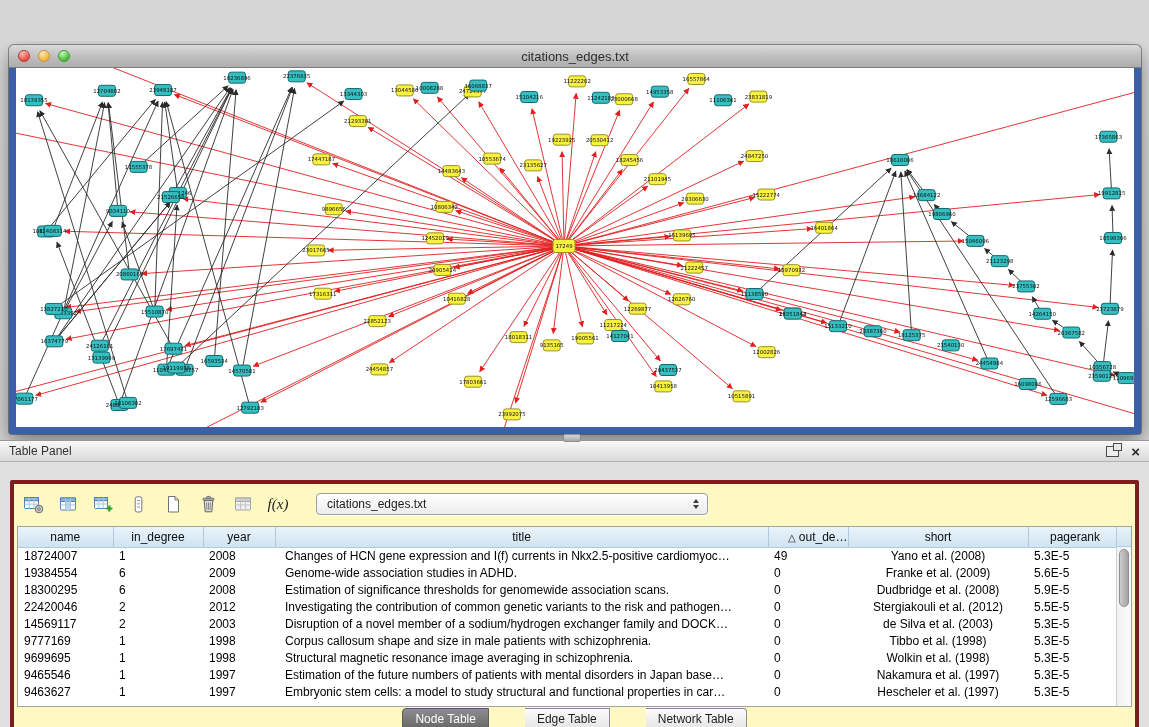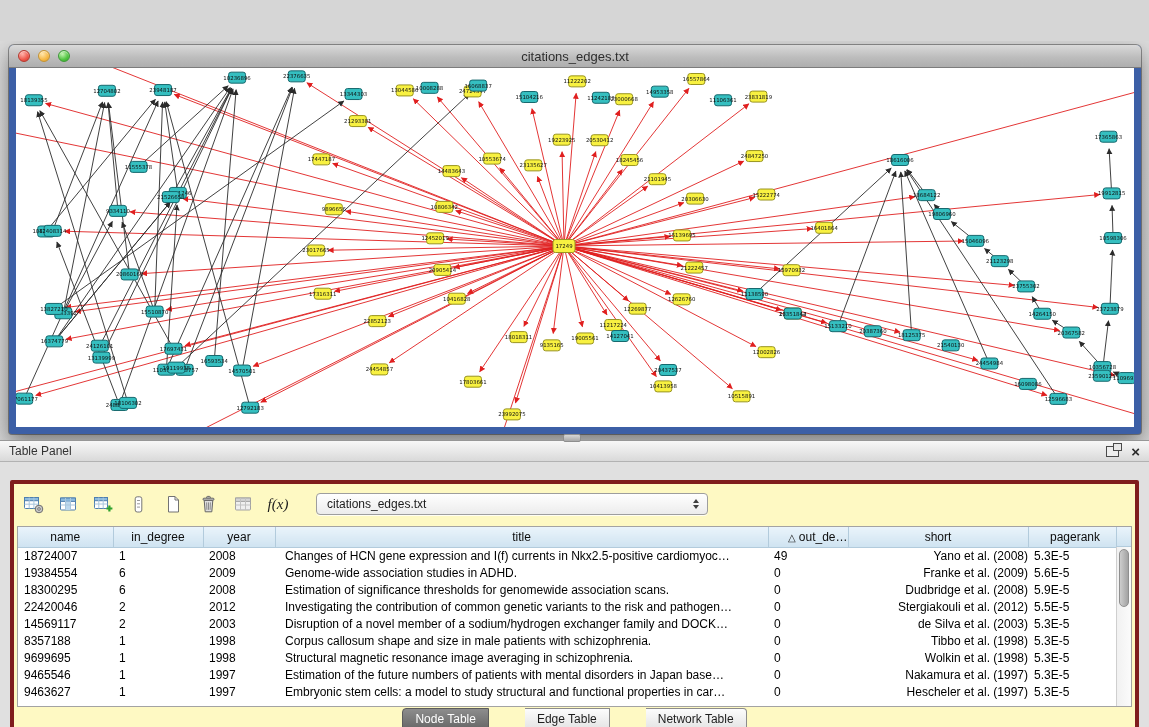--- a/index.html
+++ b/index.html
@@ -49,21 +49,21 @@
   .arrow-down{border-top:4px solid #3f3f3f;}
 
   .table-wrap{position:absolute;left:3px;right:3px;top:42px;bottom:28px;background:#fff;border:1px solid #a3a3a3;overflow:hidden;}
   table.data{border-collapse:collapse;table-layout:fixed;width:1104px;font-size:12px;}
   table.data th{height:20px;font-weight:normal;background:linear-gradient(#eaf4fb,#cfe3f1);
     border:1px solid #b2cbdc;border-top:none;font-size:12px;color:#0d0d0d;overflow:hidden;white-space:nowrap;text-align:center;}
   table.data th:first-child{border-left:none;}
   table.data th.left{text-align:right;padding-left:5px;}
   table.data td{height:17px;padding:0 2px 0 6px;overflow:hidden;white-space:nowrap;color:#000;}
   table.data td.c3{padding-left:10px;}
-  table.data td.c5{text-align:right;padding:0;}
+  table.data td.c5{text-align:center;padding:0;}
   .sort{font-size:10px;margin-right:3px;color:#222;}
   .c0{width:95px}.c1{width:90px}.c2{width:72px}.c3{width:493px}.c4{width:80px}.c5{width:180px}.c6{width:94px}
 
   .vscroll-cap{position:absolute;top:0;right:0;width:15px;height:20px;background:linear-gradient(#eaf4fb,#cfe3f1);
     border-left:1px solid #b2cbdc;border-bottom:1px solid #b2cbdc;}
   .vscroll{position:absolute;top:20px;right:0;bottom:0;width:15px;background:linear-gradient(90deg,#f1f1f1,#fbfbfb);border-left:1px solid #cfcfcf;}
   .vthumb{position:absolute;left:2px;right:2px;top:2px;height:58px;border-radius:6px;
     background:linear-gradient(90deg,#cdcdcd,#a2a2a2);border:1px solid #8f8f8f;}
 
   .tab-bar{position:absolute;left:0;right:0;bottom:4px;display:flex;justify-content:center;gap:36px;}
@@ -788,21 +788,21 @@
               <tr>
                 <td class="c0">14569117</td>
                 <td class="c1">2</td>
                 <td class="c2">2003</td>
                 <td class="c3">Disruption of a novel member of a sodium/hydrogen exchanger family and DOCK…</td>
                 <td class="c4">0</td>
                 <td class="c5">de Silva et al. (2003)</td>
                 <td class="c6">5.3E-5</td>
               </tr>
               <tr>
-                <td class="c0">8357188</td>
+                <td class="c0">9777169</td>
                 <td class="c1">1</td>
                 <td class="c2">1998</td>
                 <td class="c3">Corpus callosum shape and size in male patients with schizophrenia.</td>
                 <td class="c4">0</td>
                 <td class="c5">Tibbo et al. (1998)</td>
                 <td class="c6">5.3E-5</td>
               </tr>
               <tr>
                 <td class="c0">9699695</td>
                 <td class="c1">1</td>

